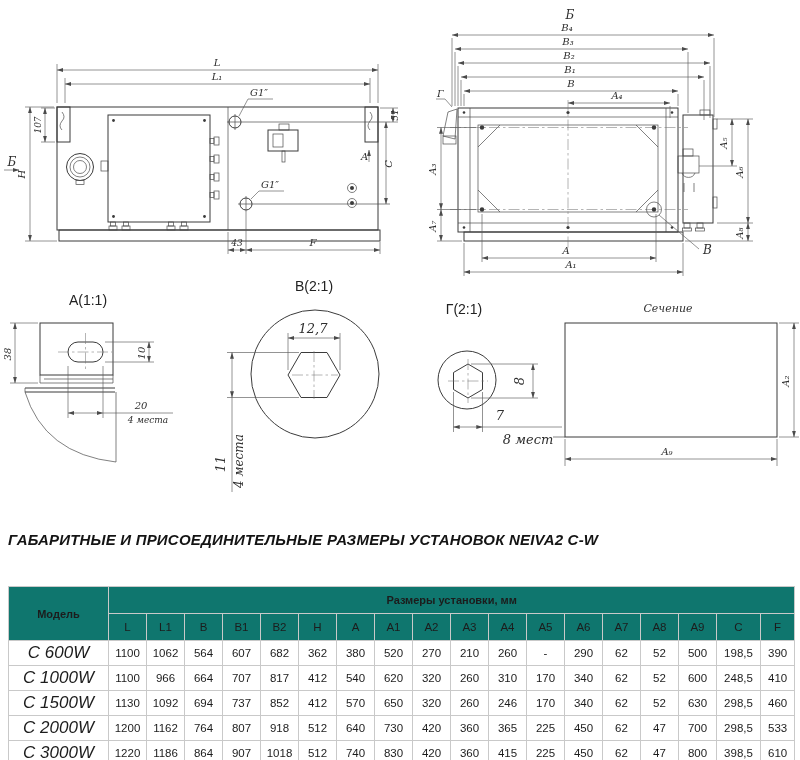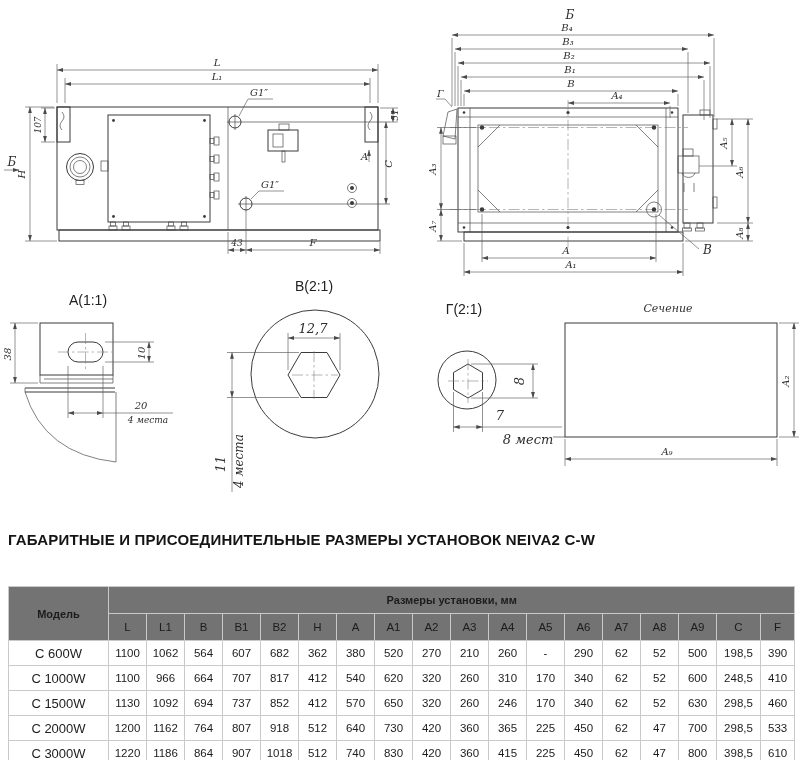--- a/index.html
+++ b/index.html
@@ -16,30 +16,30 @@
   text{fill:#2e2e2e;}
   .dt10{font:italic 10px "DejaVu Serif",serif;}
   .dt9{font:italic 9px "DejaVu Serif",serif;}
   .dt13{font:italic 13px "DejaVu Serif",serif;}
   .dt12{font:italic 12px "DejaVu Serif",serif;}
   .vt{font:14px "Liberation Sans",sans-serif;fill:#222;}
   .st{font:italic 11px "DejaVu Serif",serif;}
 
   .doc-title{position:absolute;left:8px;top:531px;width:784px;
              font-weight:bold;font-size:15px;line-height:18px;color:#141414;
-             letter-spacing:.2px;}
+             letter-spacing:.2px;font-style:italic;}
 
   table.dims{position:absolute;left:8px;top:586px;width:784px;
              border-collapse:collapse;table-layout:fixed;
              font-size:11.5px;text-align:center;}
   table.dims th,table.dims td{border:1px solid #c9c9c9;padding:0;height:24px;
              overflow:hidden;white-space:nowrap;}
-  table.dims thead th{background:#737373;font-weight:normal;height:26px;}
+  table.dims thead th{background:#0f766e;font-weight:normal;height:26px;}
   table.dims thead th.model,table.dims thead th.group{font-weight:bold;font-size:11px;}
-  table.dims td.model-cell{font-size:13px;}
+  table.dims td.model-cell{font-size:17px;font-style:italic;}
 </style>
 </head>
 <body>
 
 <svg class="dwg" width="800" height="520" viewBox="0 0 800 520">
   <defs>
     <marker id="arw" viewBox="0 0 10 6" refX="9.5" refY="3" markerWidth="10" markerHeight="6" orient="auto-start-reverse">
         <path d="M0,0 L10,3 L0,6 Z" fill="#4a4a4a"></path>
       </marker>
   </defs>

